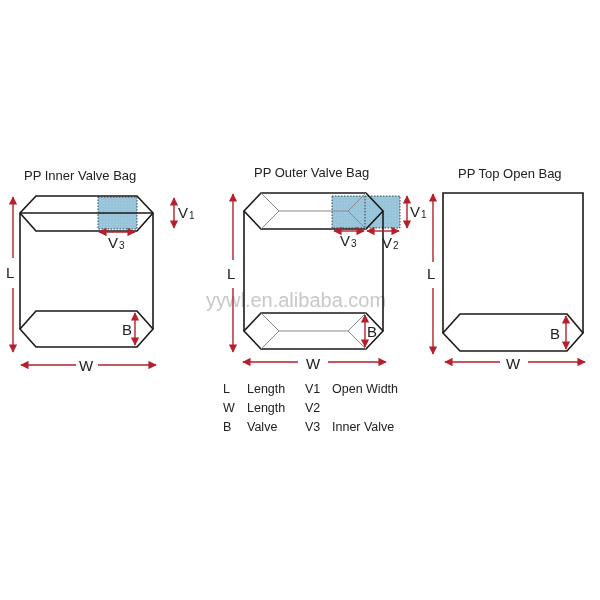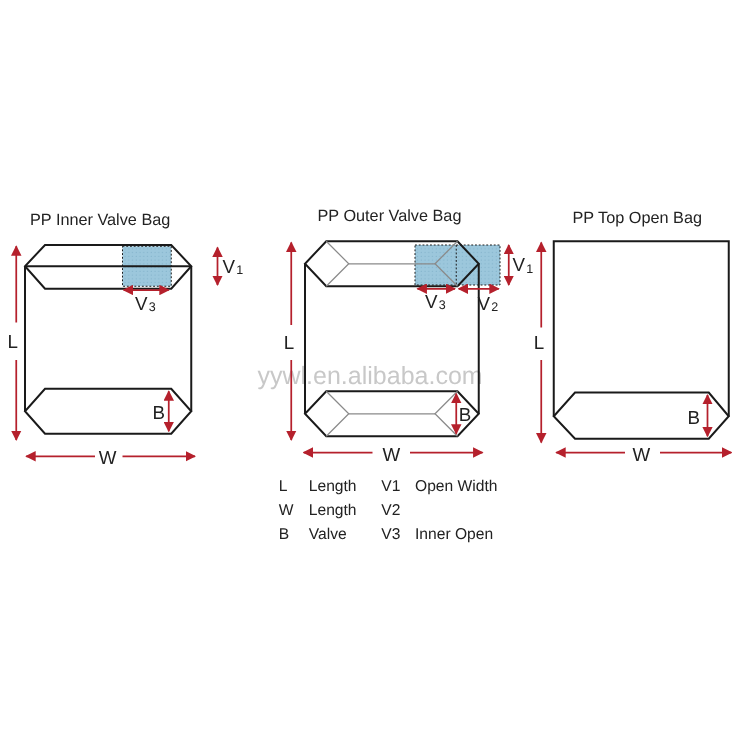--- a/index.html
+++ b/index.html
@@ -133,15 +133,15 @@
   </div>
   <div class="legend-row">
     <span class="legend-code">W</span>
     <span class="legend-desc">Length</span>
     <span class="legend-code2">V2</span>
   </div>
   <div class="legend-row">
     <span class="legend-code">B</span>
     <span class="legend-desc">Valve</span>
     <span class="legend-code2">V3</span>
-    <span>Inner Open</span>
+    <span>Inner Valve</span>
   </div>
 </div>
 
 </body></html>

